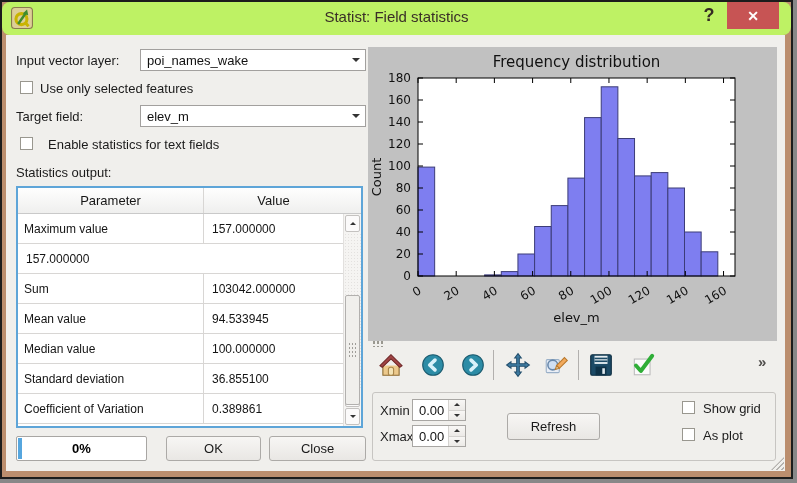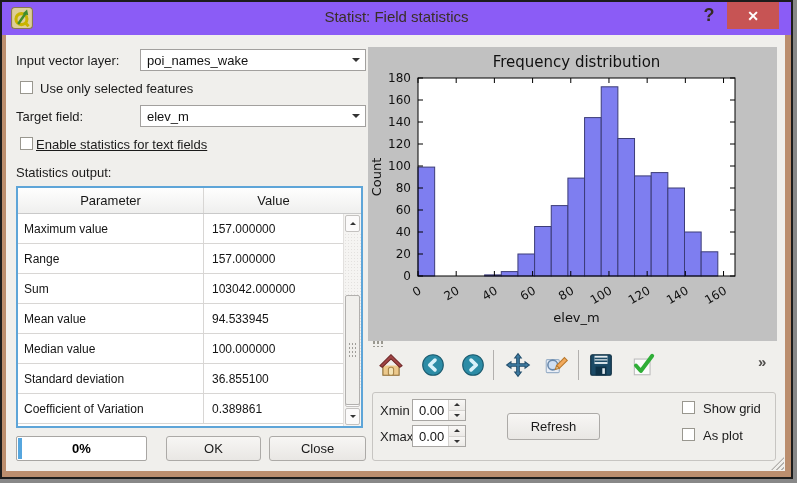--- a/index.html
+++ b/index.html
@@ -3,21 +3,21 @@
 <meta charset="utf-8">
 <style>
   * { margin:0; padding:0; box-sizing:border-box; }
   html,body { background:#888; }
   body { font-family:"Liberation Sans", sans-serif; }
   .window {
     position:relative; width:793px; height:479px;
     border:2px solid #1c1c1c; background:#bb8e6e;
   }
   
-  .titlebar { position:absolute; left:0; top:0; right:0; height:33px; background:#8b5cf6; }
+  .titlebar { position:absolute; left:0; top:0; right:0; height:33px; background:#bef264;border-radius:8px; }
   .app-icon { position:absolute; left:9px; top:5px; width:22px; height:22px; }
   .win-title { position:absolute; left:0; right:0; top:6px; text-align:center;
     font-size:15px; color:#3a2f27; }
   .help-btn { position:absolute; right:70px; top:3px; width:24px; height:26px;
     font-size:18px; font-weight:bold; color:#352b23; text-align:center; cursor:default; }
   .close-btn { position:absolute; right:12px; top:0; width:52px; height:27px;
     background:#c75454; color:#fff; font-size:14px; font-weight:bold;
     display:flex; align-items:center; justify-content:center; }
   
   .client { position:absolute; left:4px; top:33px; width:779px; height:436px; background:#f0efec; }
@@ -124,37 +124,36 @@
 
     <span class="lbl" style="left:10px; top:74px;">Target field:</span>
     <div class="combo" style="left:134px; top:70px; width:226px;">
       <span class="ctext">elev_m</span>
       <span class="carrow">
           <span class="tri-down"></span>
         </span>
     </div>
 
     <span class="checkbox" style="left:14px; top:102px;"></span>
-    <span class="lbl" style="left:30px; top:102px;text-decoration:underline;">Enable statistics for text fields</span>
+    <span class="lbl" style="left:42px; top:102px;">Enable statistics for text fields</span>
 
     <span class="lbl" style="left:10px; top:130px;">Statistics output:</span>
 
     <div class="stats-table">
       <div class="thead">
         <div class="th param">Parameter</div>
         <div class="th val">Value</div>
       </div>
       <div class="tmain">
         <div class="tcols" id="stats-rows">
             <div class="trow">
               <div class="cell param">Maximum value</div>
               <div class="cell val">157.000000</div>
             </div>
             <div class="trow">
-              <div class="cell param">Range</div>
               <div class="cell val">157.000000</div>
             </div>
             <div class="trow">
               <div class="cell param">Sum</div>
               <div class="cell val">103042.000000</div>
             </div>
             <div class="trow">
               <div class="cell param">Mean value</div>
               <div class="cell val">94.533945</div>
             </div>

